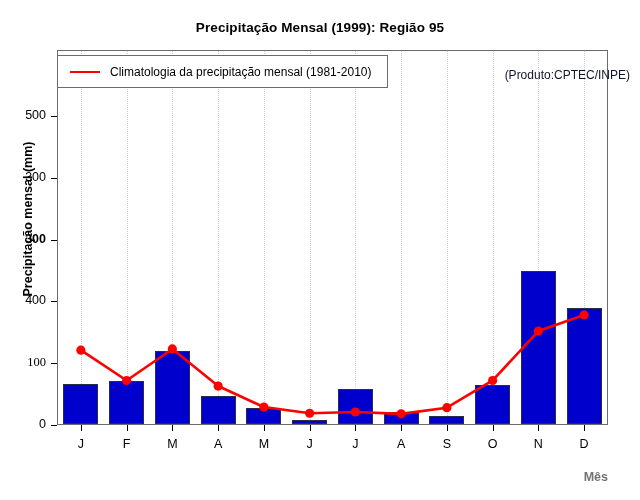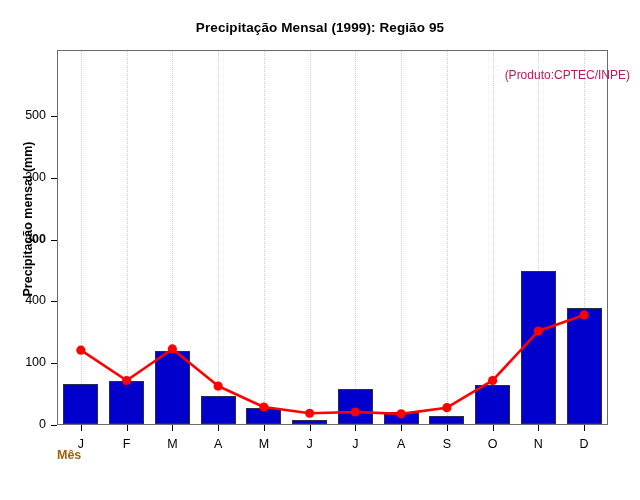--- a/index.html
+++ b/index.html
@@ -119,26 +119,26 @@
     text-align: center;
     font-size: 12.5px;
     font-weight: bold;
     color: #000000;
     transform: rotate(-90deg);
     transform-origin: center center;
   }
   #xlabel {
     position: absolute;
     left: 57px;
-    top: 448px;
+    top: 470px;
     width: 551px;
-    text-align: left;
+    text-align: right;
     font-size: 12.5px;
     font-weight: bold;
-    color: #a16207;
+    color: #737373;
   }
 
   
   #legend {
     position: absolute;
     left: 57px;
     top: 55px;
     width: 331px;
     height: 33px;
     background: #ffffff;
@@ -160,39 +160,39 @@
     color: #000000;
     white-space: nowrap;
   }
 
   
   #source-note {
     position: absolute;
     right: 10px;
     top: 68px;
     font-size: 12px;
-    color: #be185d;
+    color: #0f172a;
     white-space: nowrap;
   }
 </style>
 </head>
 <body>
 
 <div id="figure">
 
   <div id="chart-title">Precipitação Mensal (1999): Região 95</div>
 
   <div id="ylabel">Precipitação mensal (mm)</div>
   <div id="xlabel">Mês</div>
 
   <div id="y-axis-ticks">
       <div class="ytick-mark" style="top: 425px;"></div>
       <div class="ytick-label" style="top: 417px;">0</div>
       <div class="ytick-mark" style="top: 363.18px;"></div>
-      <div class="ytick-label" style="top: 355.18px;">100</div>
+      <div class="ytick-label" style="top: 355.18px; font-family: Liberation Serif, serif;">100</div>
       <div class="ytick-mark" style="top: 301.36px;"></div>
       <div class="ytick-label" style="top: 293.36px;">400</div>
       <div class="ytick-mark" style="top: 239.55px;"></div>
       <div class="ytick-label" style="top: 231.55px; font-weight: bold;">300</div>
       <div class="ytick-mark" style="top: 177.73px;"></div>
       <div class="ytick-label" style="top: 169.73px;">300</div>
       <div class="ytick-mark" style="top: 115.91px;"></div>
       <div class="ytick-label" style="top: 107.91px;">500</div>
     </div>
   <div id="x-axis-ticks">
@@ -263,16 +263,20 @@
           <circle cx="297.38" cy="361.02" r="4.6" fill="#ff0000"></circle>
           <circle cx="343.13" cy="362.87" r="4.6" fill="#ff0000"></circle>
           <circle cx="388.88" cy="356.69" r="4.6" fill="#ff0000"></circle>
           <circle cx="434.63" cy="329.49" r="4.6" fill="#ff0000"></circle>
           <circle cx="480.38" cy="280.04" r="4.6" fill="#ff0000"></circle>
           <circle cx="526.13" cy="263.96" r="4.6" fill="#ff0000"></circle>
         </g>
     </svg>
   </div>
 
+  <div id="legend">
+    <span id="legend-swatch"></span>
+    <span id="legend-label">Climatologia da precipitação mensal (1981-2010)</span>
+  </div>
 
   <div id="source-note">(Produto:CPTEC/INPE)</div>
 
 </div>
 
 </body></html>

